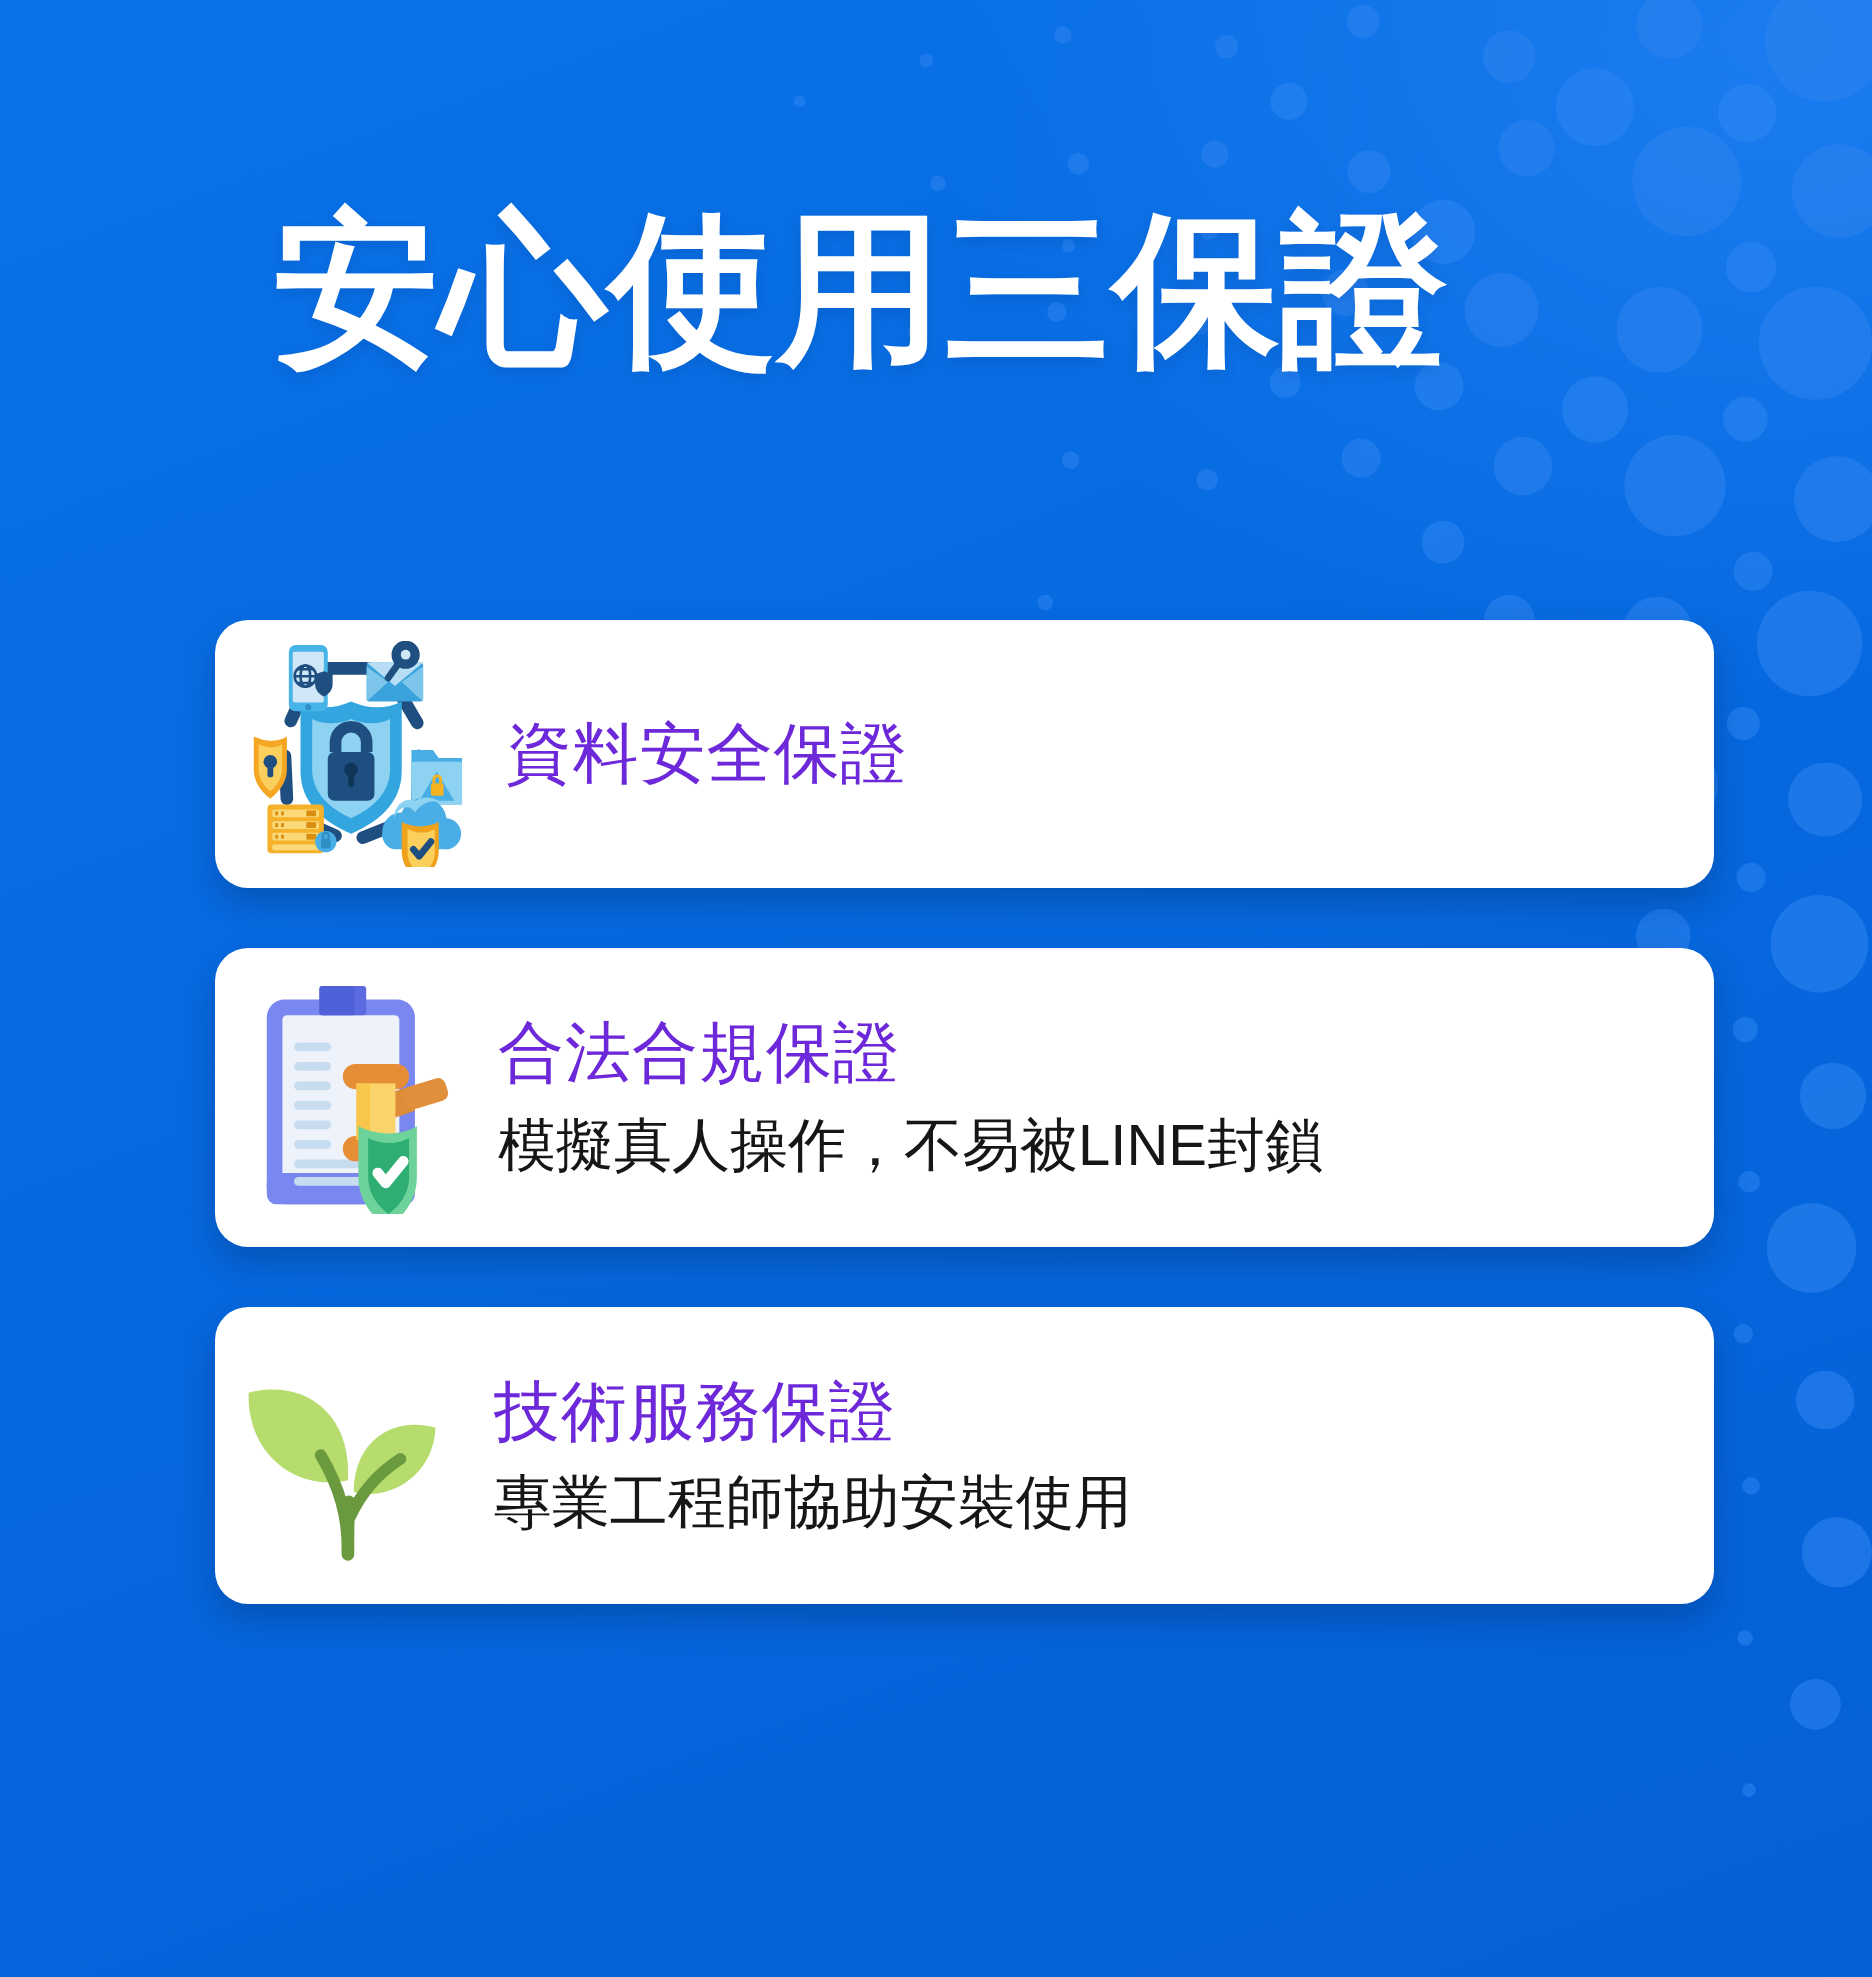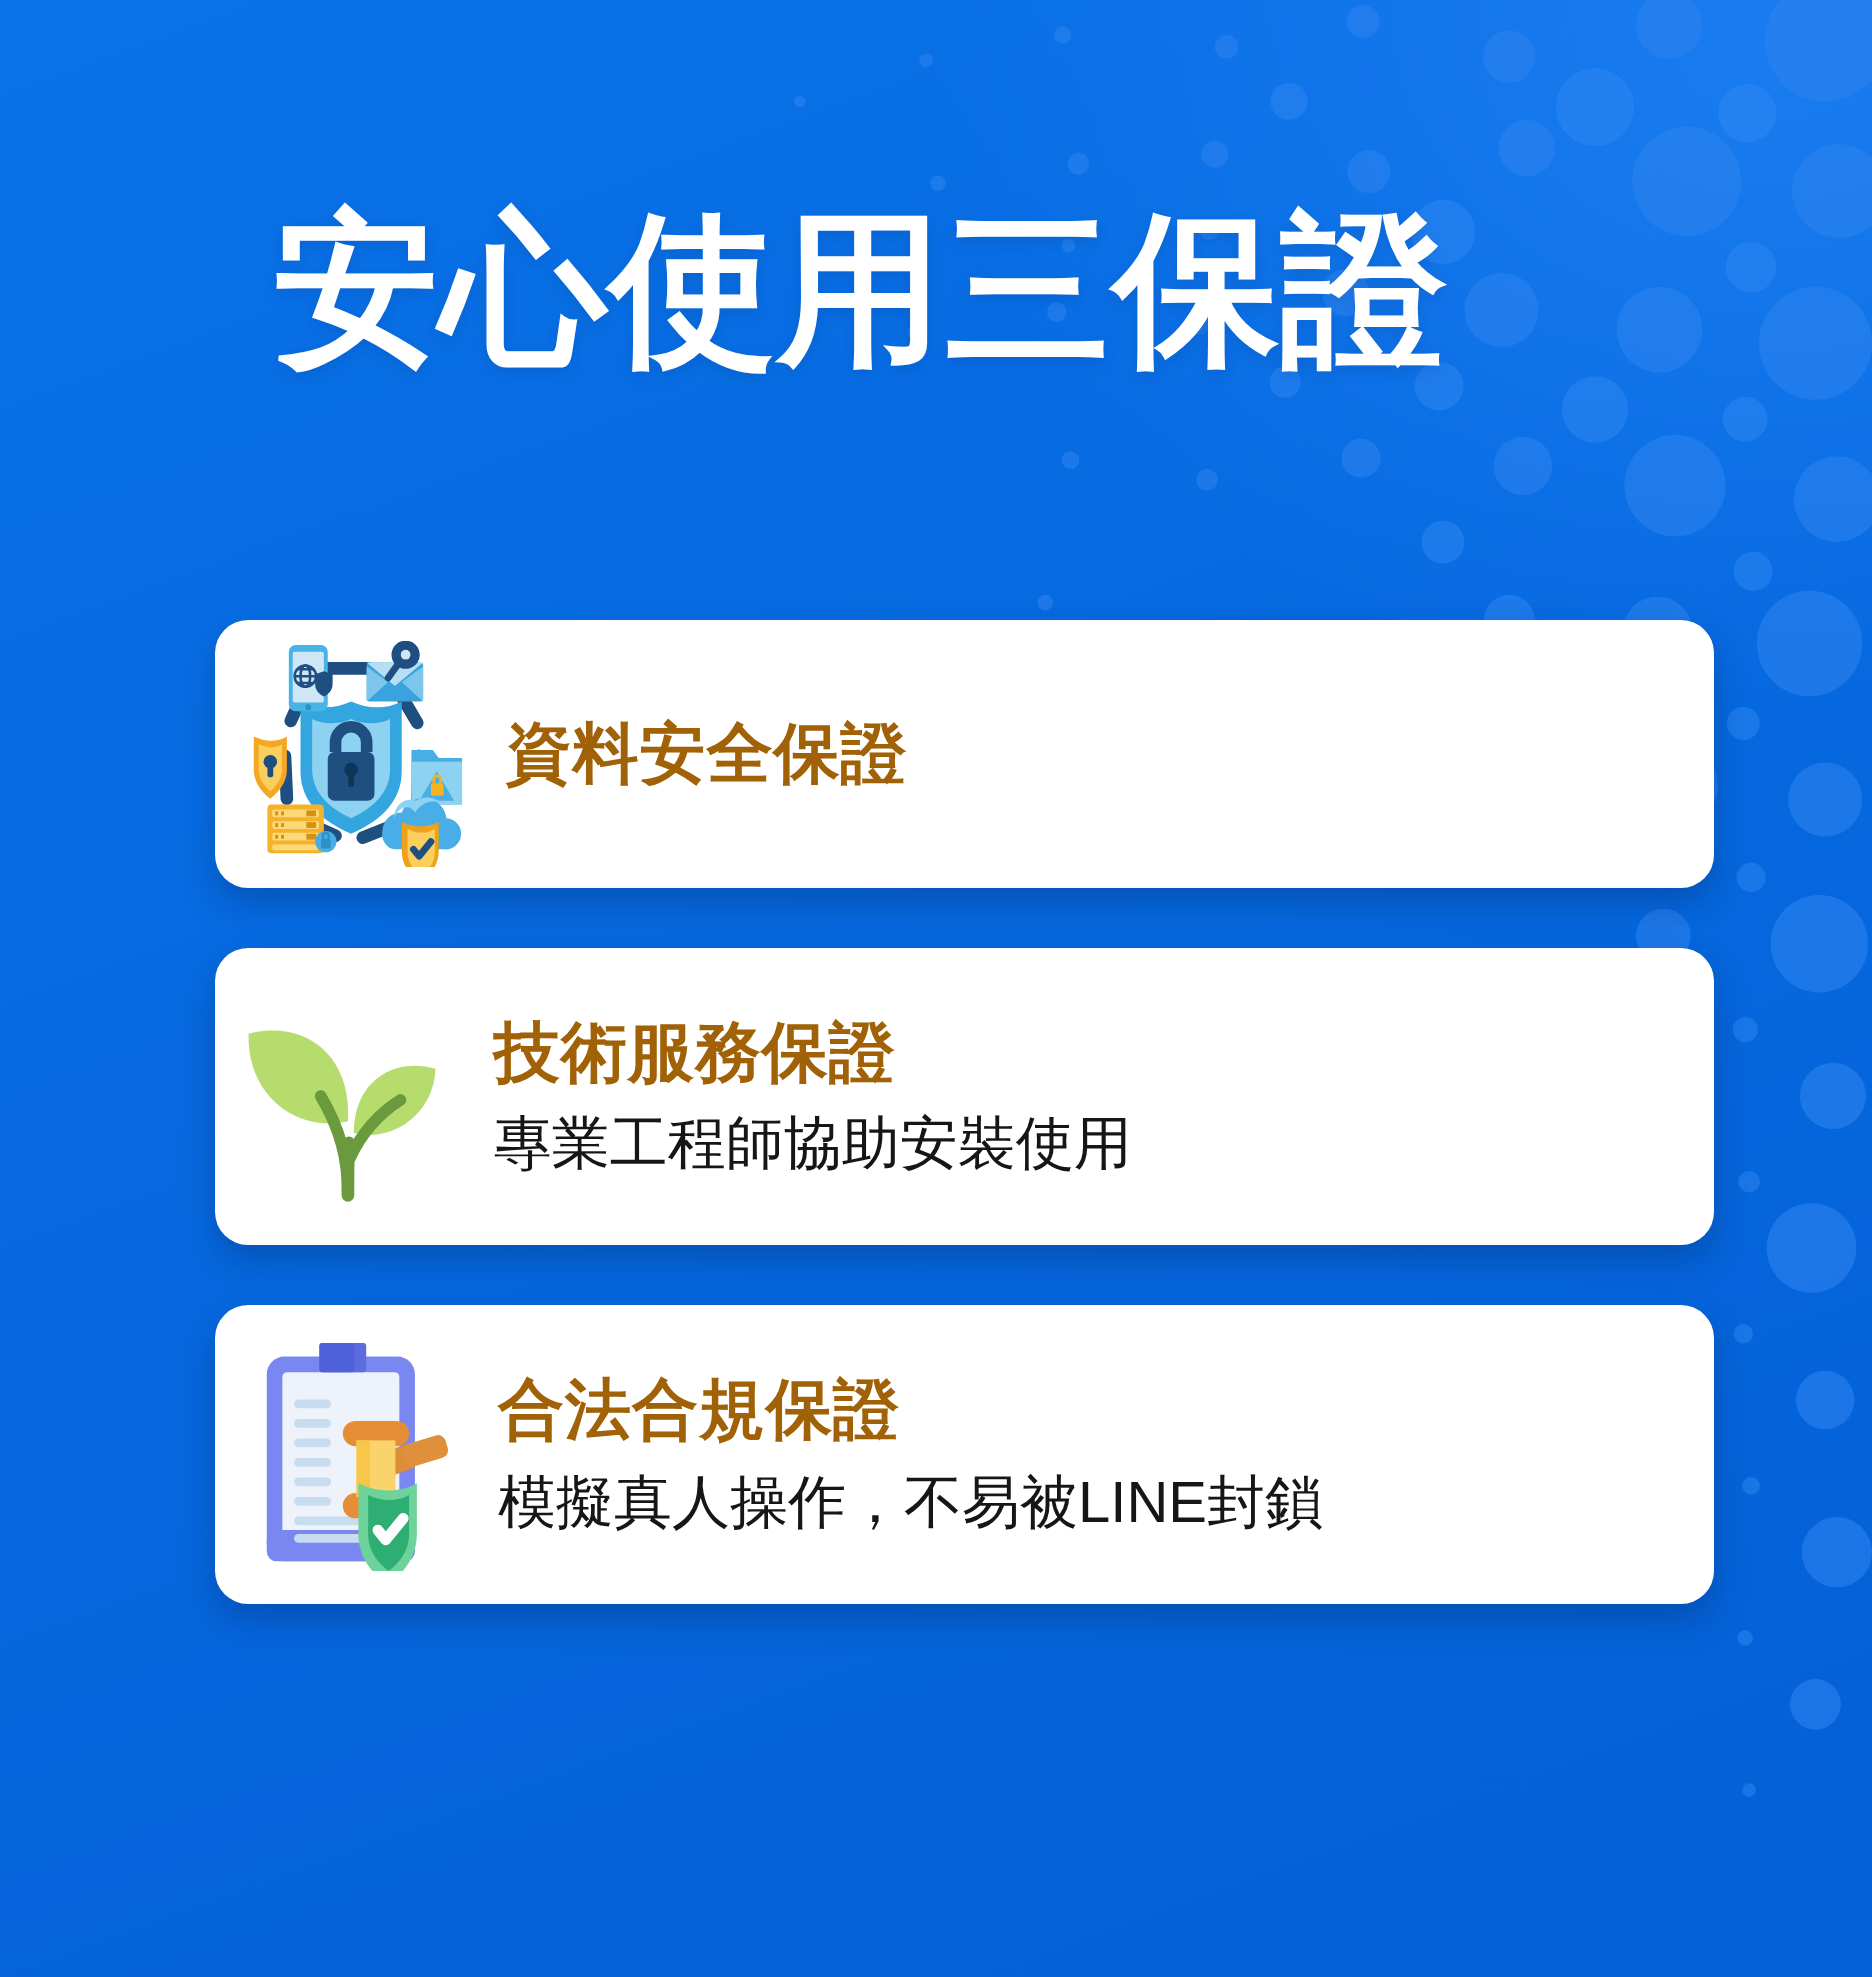--- a/index.html
+++ b/index.html
@@ -66,23 +66,23 @@
     margin-left:17.6px;
   }
   #card-2 .card-icon { margin-left:7.8px; }
   .card-icon svg { display:block; }
 
   .card-body { flex:1 1 auto; padding-left:29px; }
   #card-1 .card-body { padding-left:21.5px; }
   #card-2 .card-body { padding-left:27px; }
 
   .card-heading {
-    color:#a16207;
+    color:#6d28d9;
     font-size:66px;
-    font-weight:700;
+    font-weight:400;
     line-height:1.08;
     letter-spacing:1px;
     white-space:nowrap;
   }
   .card-desc {
     color:#161616;
     font-size:59px;
     font-weight:400;
     line-height:1.12;
     margin-top:19.5px;
@@ -257,39 +257,20 @@
         <path d="M160 186 c12 6 26 6 38 0 v30 c0 18 -14 28 -19 32 -5 -4 -19 -14 -19 -32 z" fill="#f0a11c"></path>
         <path d="M166 193 c9 5 20 5 28 0 v24 c0 13 -10 21 -14 24 -4 -3 -14 -11 -14 -24 z" fill="#fbcf5c"></path>
         <path d="M172 214 l6 7 12 -15" fill="none" stroke="#1f4f80" stroke-width="7" stroke-linecap="round" stroke-linejoin="round"></path>
       </svg>
     </div>
     <div class="card-body">
       <div class="card-heading">資料安全保證</div>
     </div>
   </div>
 
-  <div class="card" id="card-2">
-    <div class="card-icon">
-      <svg width="224" height="220" viewBox="0 0 230 226" aria-hidden="true">
-
-        <path d="M118 138 C66 150 14 112 16 48 C70 34 122 66 118 138 Z" fill="#b5dc6d"></path>
-
-        <path d="M124 150 C162 160 206 132 208 84 C166 72 124 96 124 150 Z" fill="#b5dc6d"></path>
-
-        <path d="M118 214 C118 176 110 146 90 112" fill="none" stroke="#6b9a3e" stroke-width="12" stroke-linecap="round"></path>
-        <path d="M120 176 C132 150 150 130 172 116" fill="none" stroke="#6b9a3e" stroke-width="12" stroke-linecap="round"></path>
-        <path d="M118 214 C118 190 118 172 119 160" fill="none" stroke="#6b9a3e" stroke-width="13" stroke-linecap="round"></path>
-      </svg>
-    </div>
-    <div class="card-body">
-      <div class="card-heading">技術服務保證</div>
-      <div class="card-desc">專業工程師協助安裝使用</div>
-    </div>
-  </div>
-
   <div class="card" id="card-1">
     <div class="card-icon">
       <svg width="211" height="232" viewBox="0 0 216 238" aria-hidden="true">
 
         <rect x="18" y="18" width="152" height="210" rx="18" fill="#7b87f0"></rect>
         <rect x="34" y="34" width="120" height="178" rx="5" fill="#eef3fb"></rect>
         <rect x="18" y="196" width="152" height="32" rx="10" fill="#7b87f0"></rect>
         <rect x="34" y="196" width="120" height="16" fill="#eef3fb" opacity="0"></rect>
 
         <rect x="72" y="4" width="48" height="30" rx="3" fill="#5c6ce0"></rect>
@@ -318,14 +299,33 @@
         <path d="M122 160 c14 7 30 7 42 0 v40 c0 22 -16 34 -21 38 -5 -4 -21 -16 -21 -38 z" fill="#2eae72"></path>
         <path d="M132 196 l8 10 18 -22" fill="none" stroke="#ffffff" stroke-width="11" stroke-linecap="round" stroke-linejoin="round"></path>
       </svg>
     </div>
     <div class="card-body">
       <div class="card-heading">合法合規保證</div>
       <div class="card-desc">模擬真人操作，不易被LINE封鎖</div>
     </div>
   </div>
 
+  <div class="card" id="card-2">
+    <div class="card-icon">
+      <svg width="224" height="220" viewBox="0 0 230 226" aria-hidden="true">
+
+        <path d="M118 138 C66 150 14 112 16 48 C70 34 122 66 118 138 Z" fill="#b5dc6d"></path>
+
+        <path d="M124 150 C162 160 206 132 208 84 C166 72 124 96 124 150 Z" fill="#b5dc6d"></path>
+
+        <path d="M118 214 C118 176 110 146 90 112" fill="none" stroke="#6b9a3e" stroke-width="12" stroke-linecap="round"></path>
+        <path d="M120 176 C132 150 150 130 172 116" fill="none" stroke="#6b9a3e" stroke-width="12" stroke-linecap="round"></path>
+        <path d="M118 214 C118 190 118 172 119 160" fill="none" stroke="#6b9a3e" stroke-width="13" stroke-linecap="round"></path>
+      </svg>
+    </div>
+    <div class="card-body">
+      <div class="card-heading">技術服務保證</div>
+      <div class="card-desc">專業工程師協助安裝使用</div>
+    </div>
+  </div>
+
 </div>
 
 
 </body></html>

